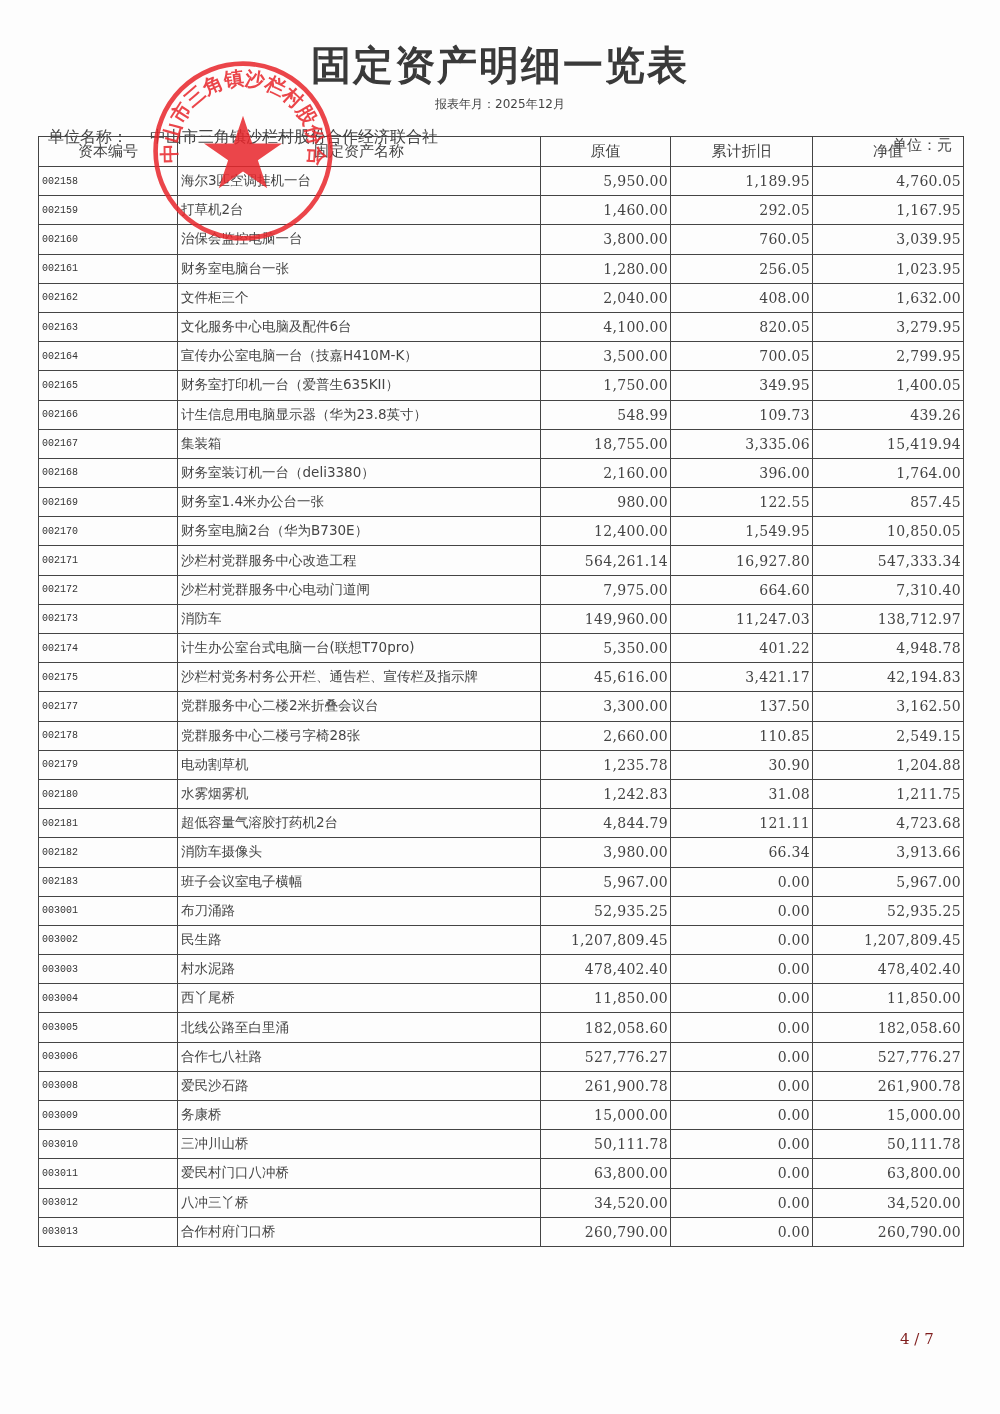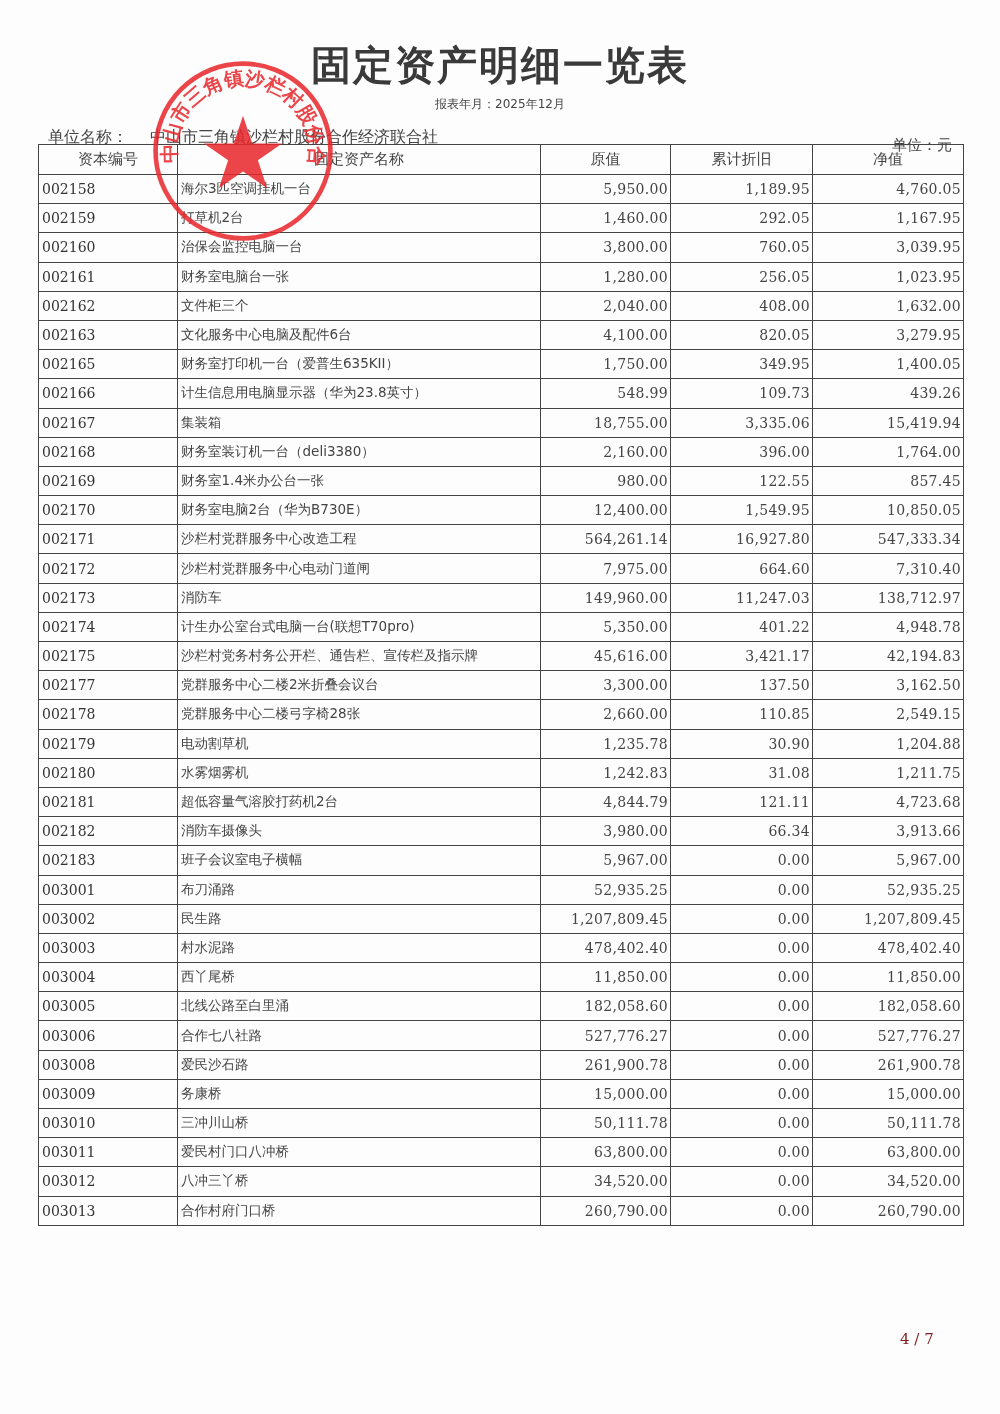--- a/index.html
+++ b/index.html
@@ -8,26 +8,26 @@
   .title { position:absolute; left:0; width:1000px; top:38px; text-align:center;
            font-family:"DejaVu Sans","Liberation Sans",sans-serif; font-size:40px; font-weight:bold;
            color:#3a3a3a; letter-spacing:2px; }
   .period { position:absolute; left:0; width:1000px; top:96px; text-align:center; font-size:12px; color:#444;
             font-family:"DejaVu Sans","Liberation Sans",sans-serif; }
   .unit-name { position:absolute; left:48px; top:127px; font-size:16px; color:#444;
                font-family:Liberation Serif, serif; }
   .unit-name .val { margin-left:22px; }
   .currency { position:absolute; right:48px; top:124px; font-size:15px; color:#444;
               font-family:"DejaVu Sans","Liberation Sans",sans-serif;margin-top:12px; }
-  table { position:absolute; left:38px; top:144px; width:925px; border-collapse:collapse; table-layout:fixed;border-radius:24px; }
+  table { position:absolute; left:38px; top:136px; width:925px; border-collapse:collapse; table-layout:fixed;border-radius:24px; }
   td, th { border:1.5px solid #444; padding:0; height:28.2px; font-size:14px; font-weight:normal;
            white-space:nowrap; overflow:hidden; }
   th { height:29px; font-size:15px; text-align:center; color:#444;
        font-family:"DejaVu Sans","Liberation Sans",sans-serif; }
-  td.code { padding-left:3px; font-size:14px; color:#333; }
+  td.code { padding-left:3px; font-size:10px; color:#333;font-family:Liberation Mono, monospace; }
   td.name { padding-left:3px; font-family:"DejaVu Sans","Liberation Sans",sans-serif; font-size:13.5px; color:#444; }
   td.num { text-align:right; padding-right:2px; font-size:14px; color:#444; letter-spacing:0.3px; }
   .stamp { position:absolute; left:150px; top:58px; width:186px; height:186px; pointer-events:none; opacity:0.85; }
   .page-no { position:absolute; left:900px; top:1330px; font-size:15px; color:#7f1d1d; }
 </style>
 </head>
 <body>
 
 <div class="title">固定资产明细一览表</div>
 <div class="period">报表年月：2025年12月</div>
@@ -90,20 +90,27 @@
         <td class="num">1,632.00</td>
       </tr>
       <tr>
         <td class="code">002163</td>
         <td class="name">文化服务中心电脑及配件6台</td>
         <td class="num">4,100.00</td>
         <td class="num">820.05</td>
         <td class="num">3,279.95</td>
       </tr>
       <tr>
+        <td class="code">002164</td>
+        <td class="name">宣传办公室电脑一台（技嘉H410M-K）</td>
+        <td class="num">3,500.00</td>
+        <td class="num">700.05</td>
+        <td class="num">2,799.95</td>
+      </tr>
+      <tr>
         <td class="code">002165</td>
         <td class="name">财务室打印机一台（爱普生635KII）</td>
         <td class="num">1,750.00</td>
         <td class="num">349.95</td>
         <td class="num">1,400.05</td>
       </tr>
       <tr>
         <td class="code">002166</td>
         <td class="name">计生信息用电脑显示器（华为23.8英寸）</td>
         <td class="num">548.99</td>

